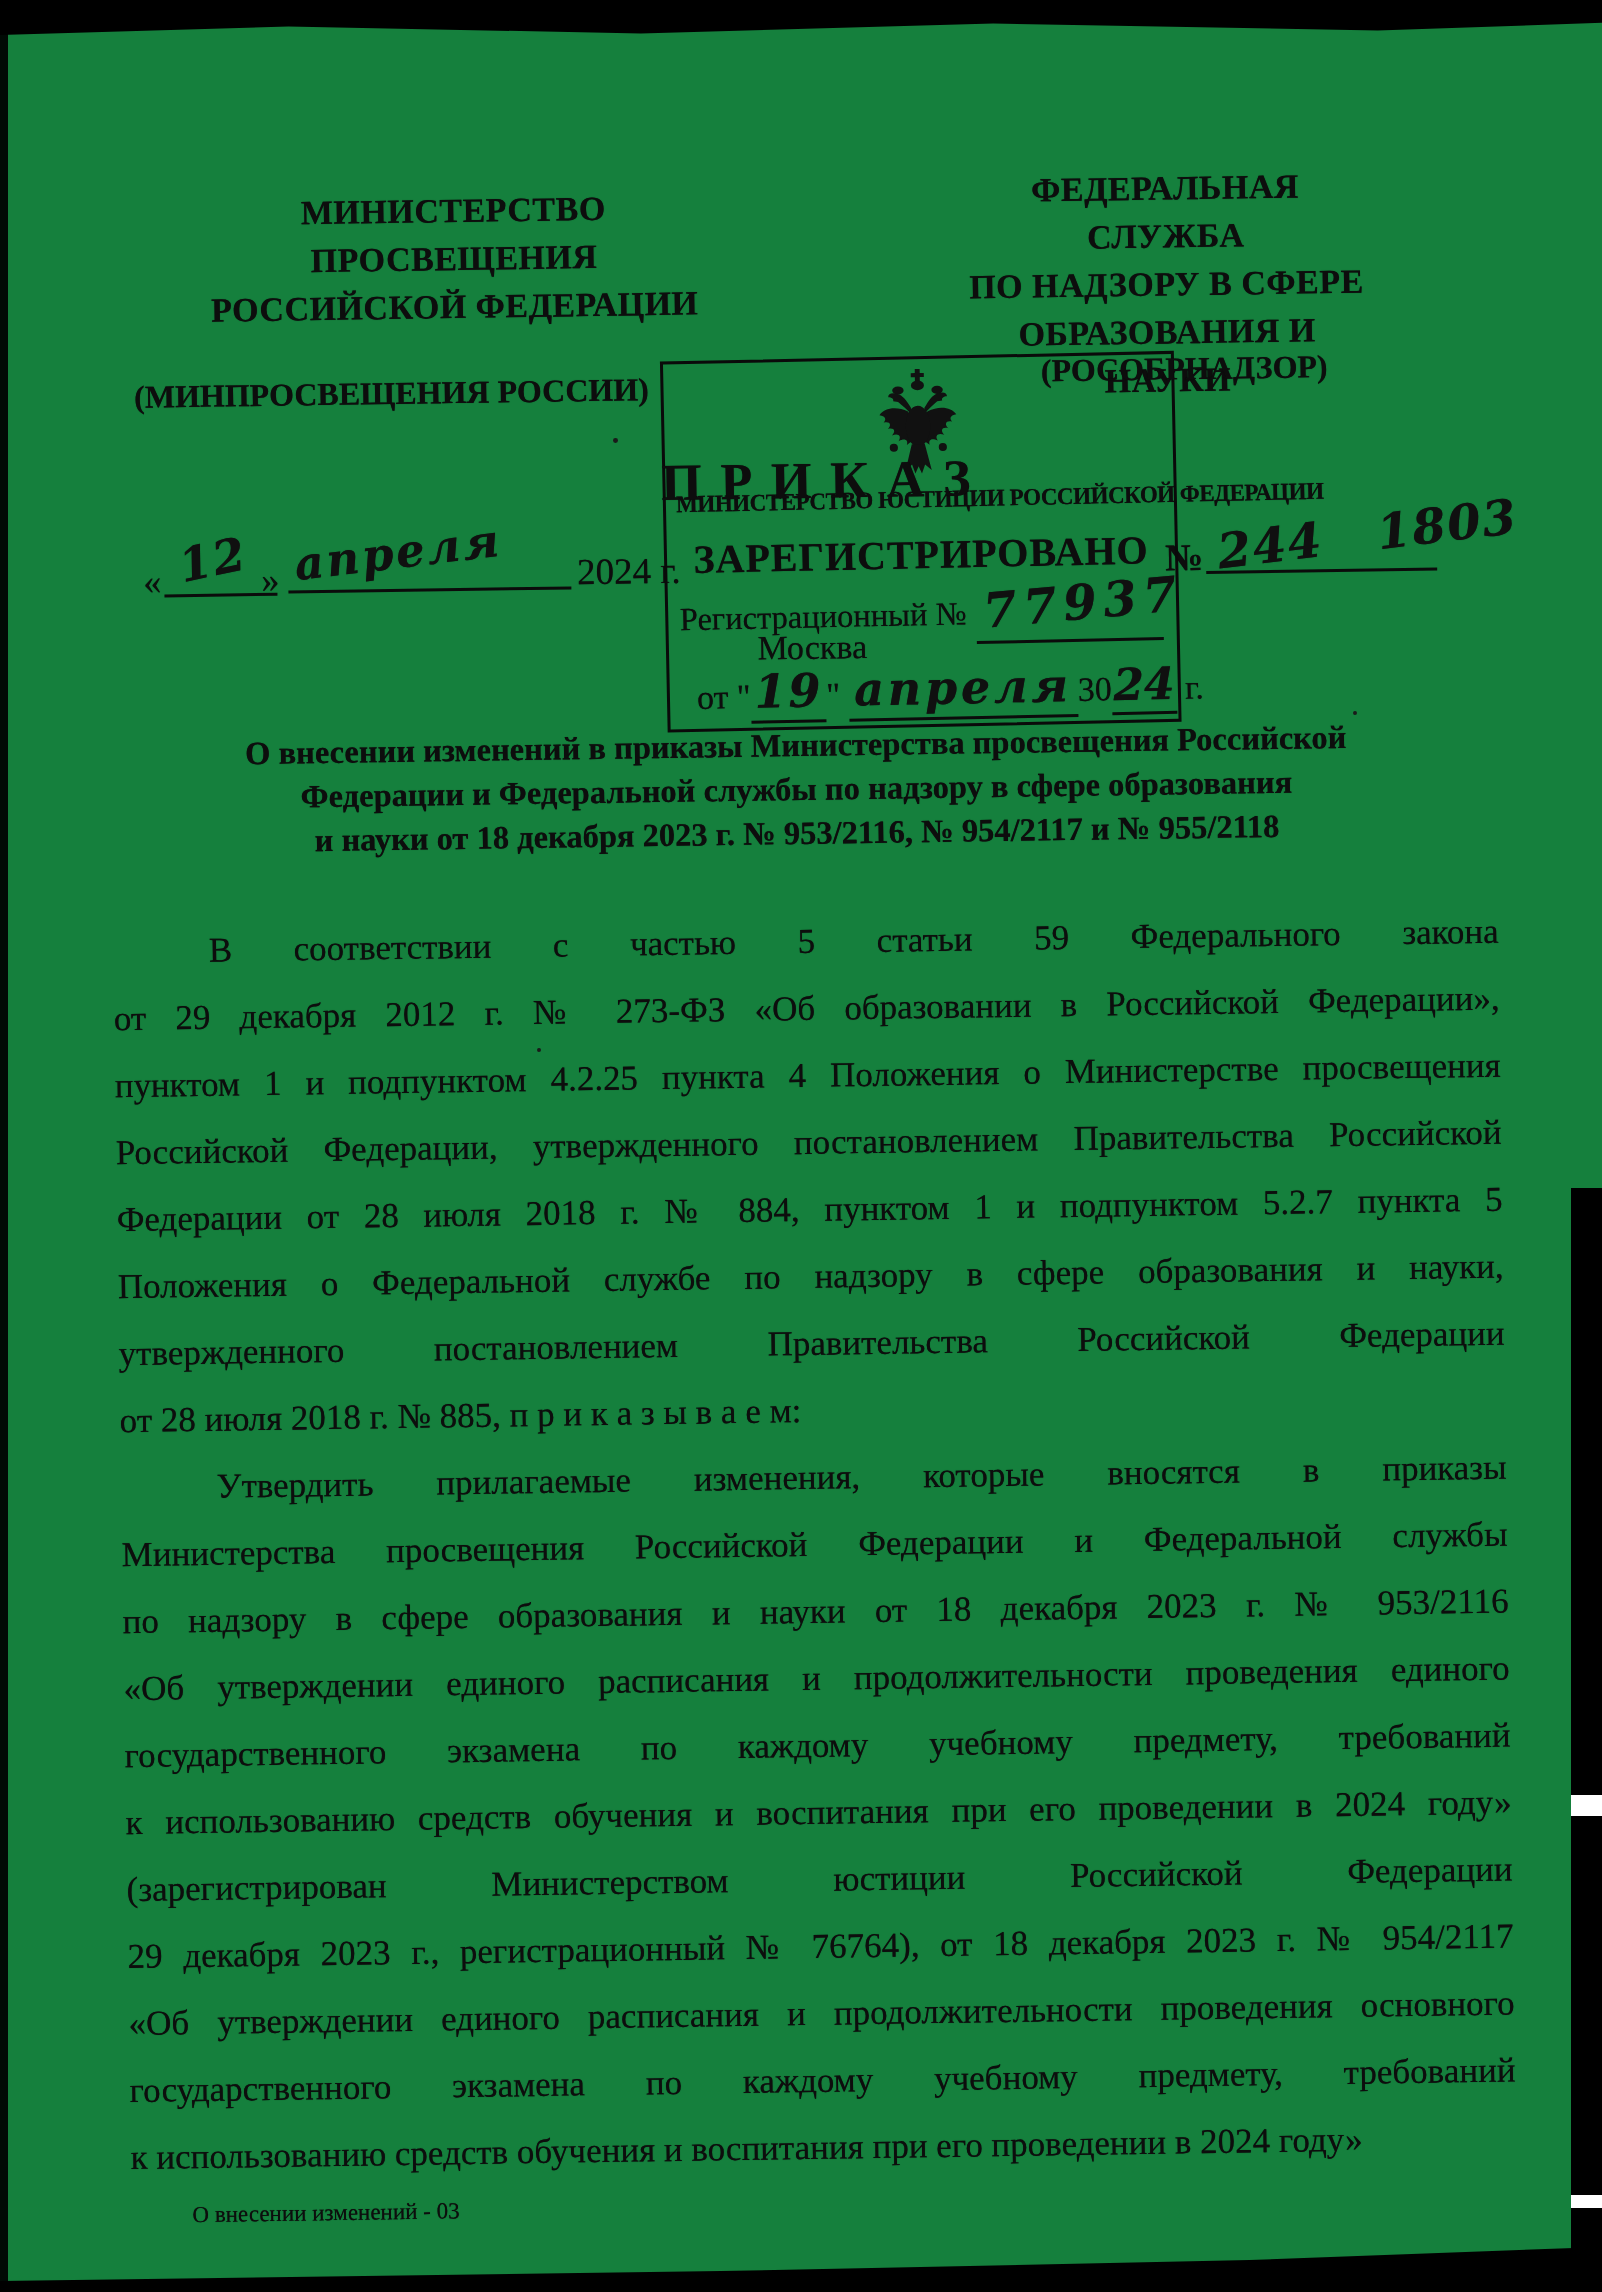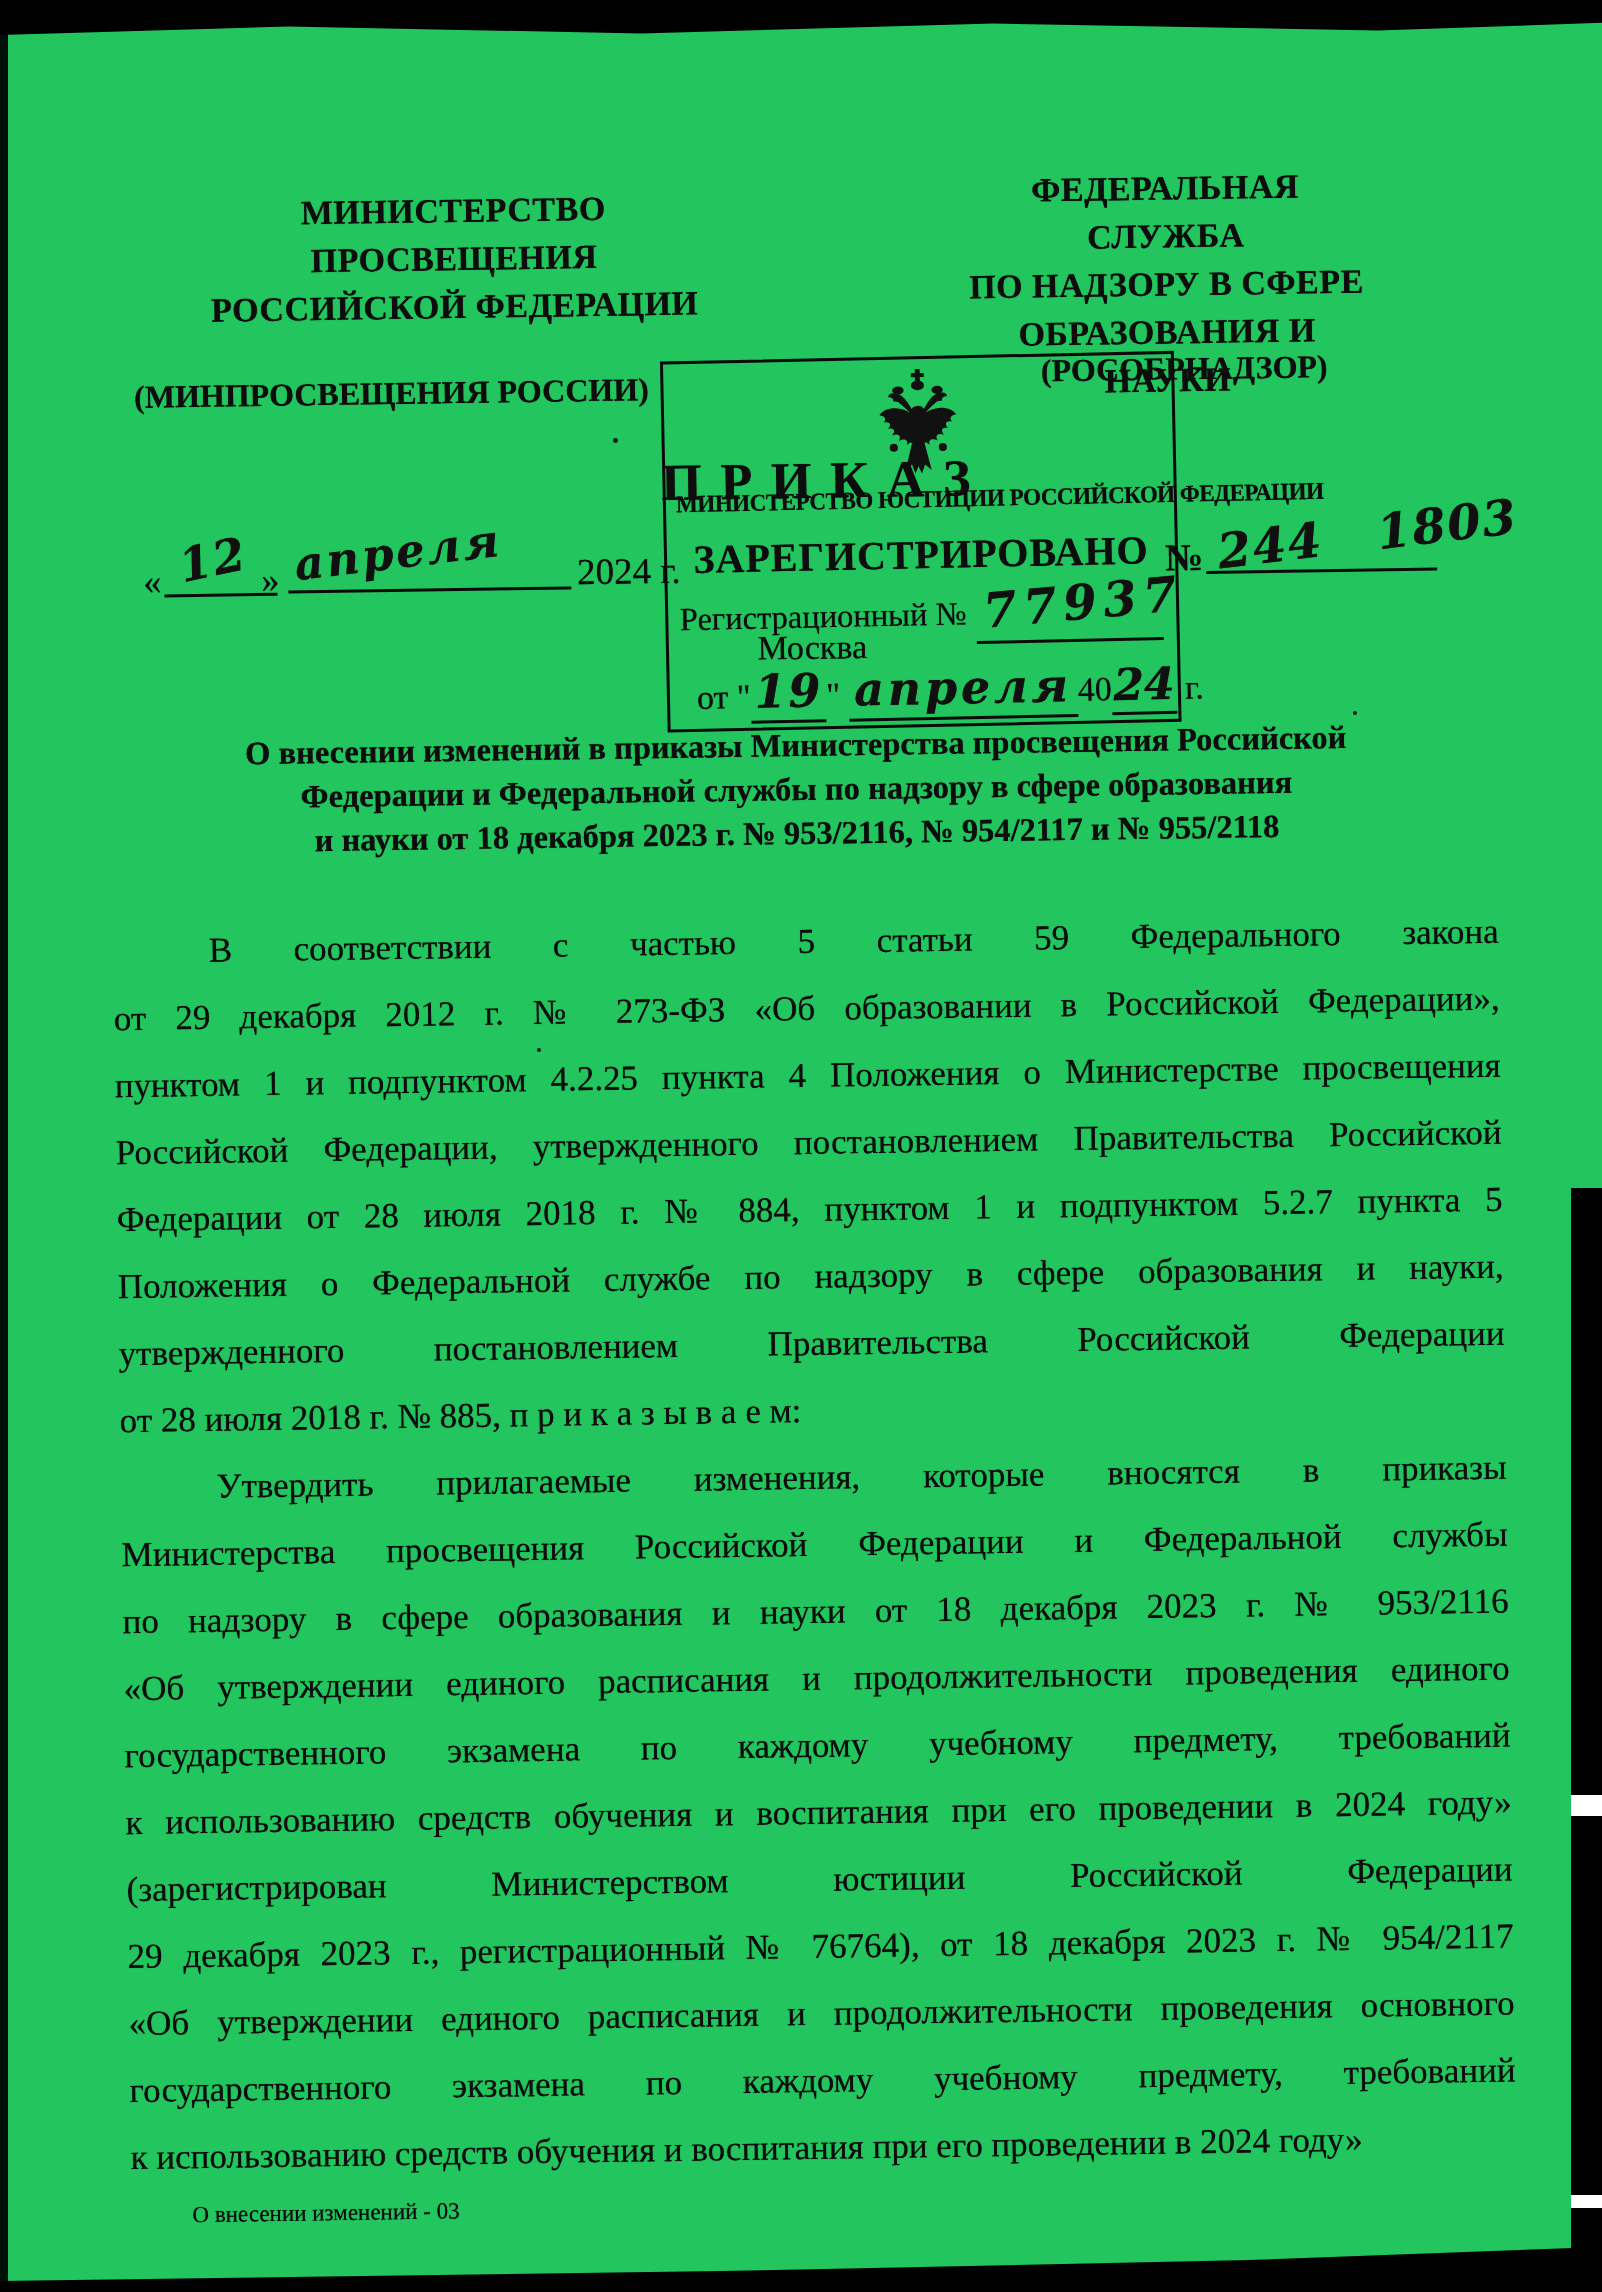--- a/index.html
+++ b/index.html
@@ -1,18 +1,18 @@
 <!DOCTYPE html>
 <html><head>
 <meta charset="utf-8">
 <style>
   html,body { margin:0; padding:0; background:#777; }
   .page {
     position:relative; width:1602px; height:2292px;
-    background:#22c55e; overflow:hidden;
+    background:#15803d; overflow:hidden;
     font-family:"Liberation Serif", serif;
     color:#0d0d0d;
   }
   .page * { text-shadow: 0 0 0.7px rgba(10,10,10,0.75); }
 
   
   .art { position:absolute; background:#000; text-shadow:none; }
   .art-top { left:0; top:0; width:1602px; height:38px;
     clip-path:polygon(0 0,100% 0,100% 60%,86% 80%,62% 62%,40% 88%,18% 70%,0 92%); }
   .art-left { left:0; top:0; width:7.6px; height:2292px; opacity:.92; }
@@ -148,21 +148,21 @@
 
     <div class="stamp">
       <div class="stamp-authority">МИНИСТЕРСТВО ЮСТИЦИИ РОССИЙСКОЙ ФЕДЕРАЦИИ</div>
       <div class="stamp-registered">ЗАРЕГИСТРИРОВАНО</div>
       <div class="stamp-regline">Регистрационный №</div>
       <div class="hw stamp-regnum">77937</div>
       <div class="uline ul-regnum"></div>
       <div class="stamp-dateline">
         <span>от</span>
         <span>"</span><span class="hw hw-day">19</span><span>"</span>
-        <span class="hw hw-month">апреля</span><span>40</span><span class="hw hw-yy">24</span>
+        <span class="hw hw-month">апреля</span><span>30</span><span class="hw hw-yy">24</span>
         <span>г.</span>
       </div>
     </div>
 
     <div class="subject">
       <div>О внесении изменений в приказы Министерства просвещения Российской</div>
       <div>Федерации и Федеральной службы по надзору в сфере образования</div>
       <div>и науки от 18 декабря 2023 г. № 953/2116, № 954/2117 и № 955/2118</div>
     </div>
 

